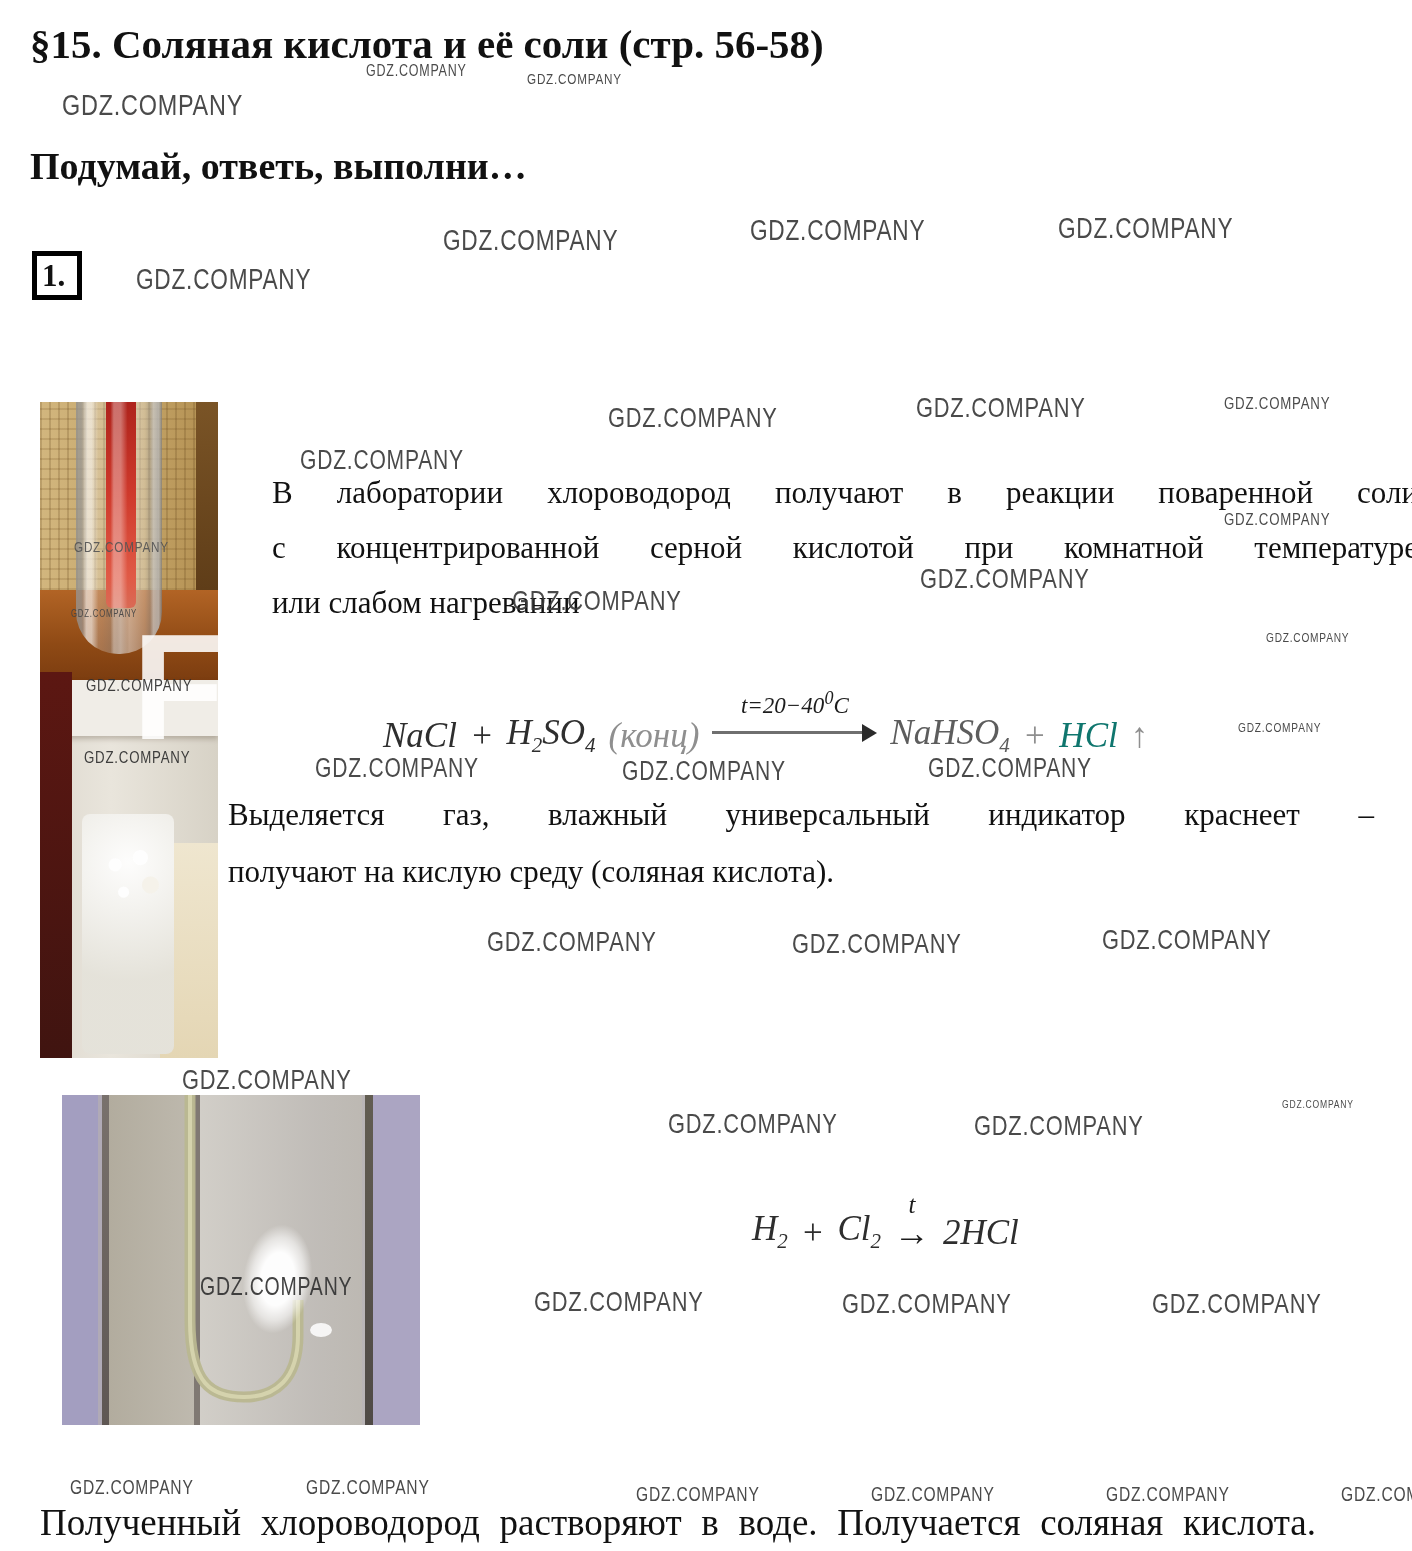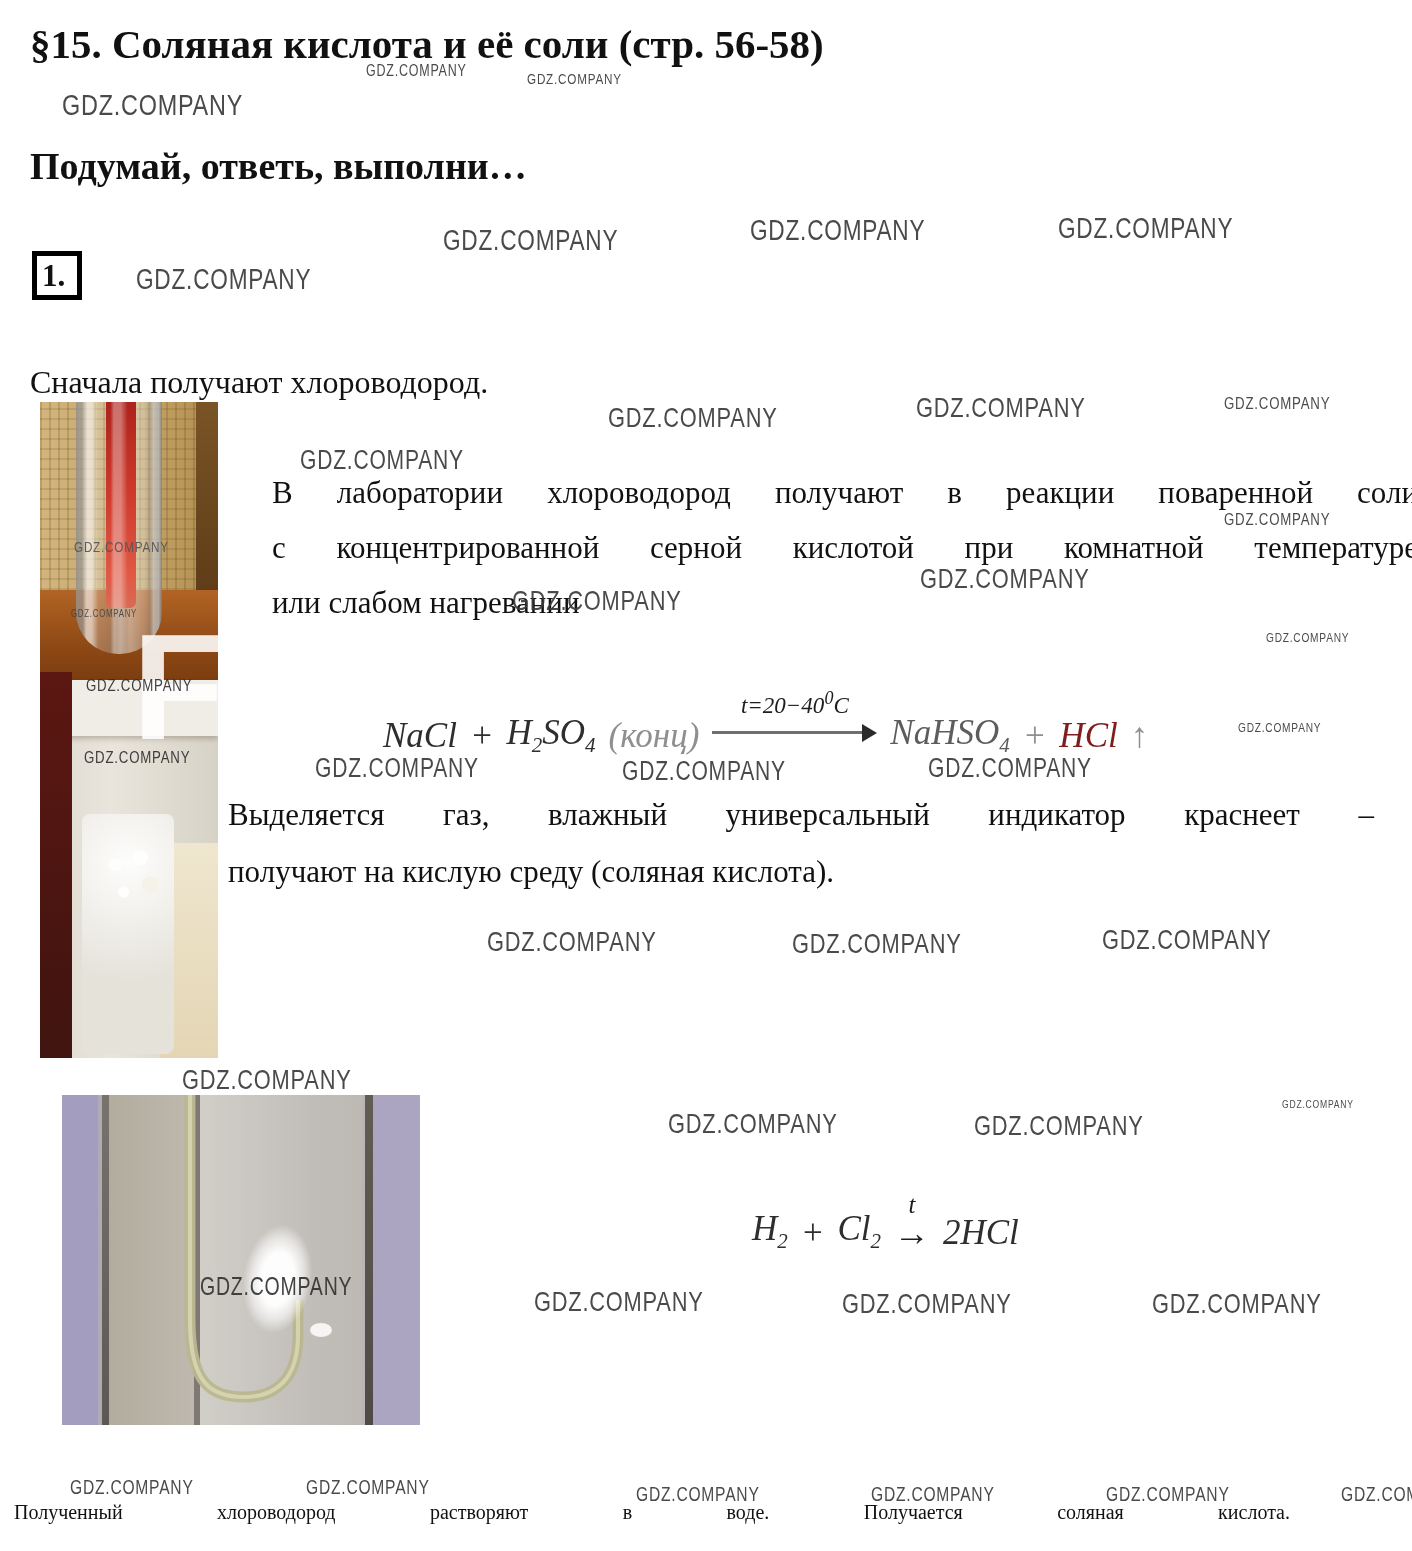--- a/index.html
+++ b/index.html
@@ -28,35 +28,35 @@
   .para2 { left:228px; top:786px; width:1146px; }
   .para2 > div { line-height:57px; }
   .jline { text-align:justify; text-align-last:justify; }
   .lline { text-align:left; }
 
   .industrial {
     left:452px; top:1140px; width:922px; font-size:32px;
     text-align:justify; text-align-last:justify; position:absolute;
   }
   .closing {
-    left:14px; top:1501px; width:1276px; font-size:20px;
+    left:40px; top:1501px; width:1276px; font-size:37px;
     text-align:justify; text-align-last:justify; position:absolute;
   }
 
   
   .eq { position:absolute; display:flex; align-items:flex-end; gap:13px;
         font-style:italic; font-size:35px; }
   .eq1 { left:383px; top:688px; }
   .eq2 { left:752px; top:1192px; }
   .frag { line-height:1.15; white-space:nowrap; }
   sub.sb { font-size:21px; font-style:italic; }
   sup.sp { font-size:18px; }
   .c-dark { color:#2e2e2e; }
   .c-mid  { color:#5d5d5d; }
-  .c-mid2 { color:#7f1d1d;text-align:right; }
+  .c-mid2 { color:#0f766e;text-align:right; }
   .c-light{ color:#8f8f8f; }
   .arrowblock { display:flex; flex-direction:column; align-items:center;
                 gap:5px; padding-bottom:15px; }
   .cond { font-size:23px; font-style:italic; color:#1d1d1d; white-space:nowrap; }
   .arrowrow { display:flex; align-items:center; }
   .arrowline { width:150px; height:3px; background:#6f6f6f; display:inline-block; }
   .arrowhead { width:0; height:0; border-left:15px solid #2b2b2b;
                border-top:9px solid transparent; border-bottom:9px solid transparent;
                display:inline-block; }
   .arrowblock2 { display:flex; flex-direction:column; align-items:center;
@@ -138,21 +138,20 @@
 
 <div class="page">
 
   <div class="title">§15. Соляная кислота и её соли (стр. 56-58)</div>
   <div class="heading">Подумай, ответь, выполни…</div>
 
   <div class="qbox">
     <span>1.</span>
   </div>
 
-  <div class="tl intro text-layer">Сначала получают хлороводород.</div>
 
   <div class="photo photo1">
     <div class="p1-blind"></div>
     <div class="p1-darkband"></div>
     <div class="p1-table"></div>
     <div class="p1-bottom"></div>
     <div class="p1-shelf"></div>
     <div class="p1-maroon"></div>
     <div class="p1-cream"></div>
     <div class="p1-beaker"></div>

